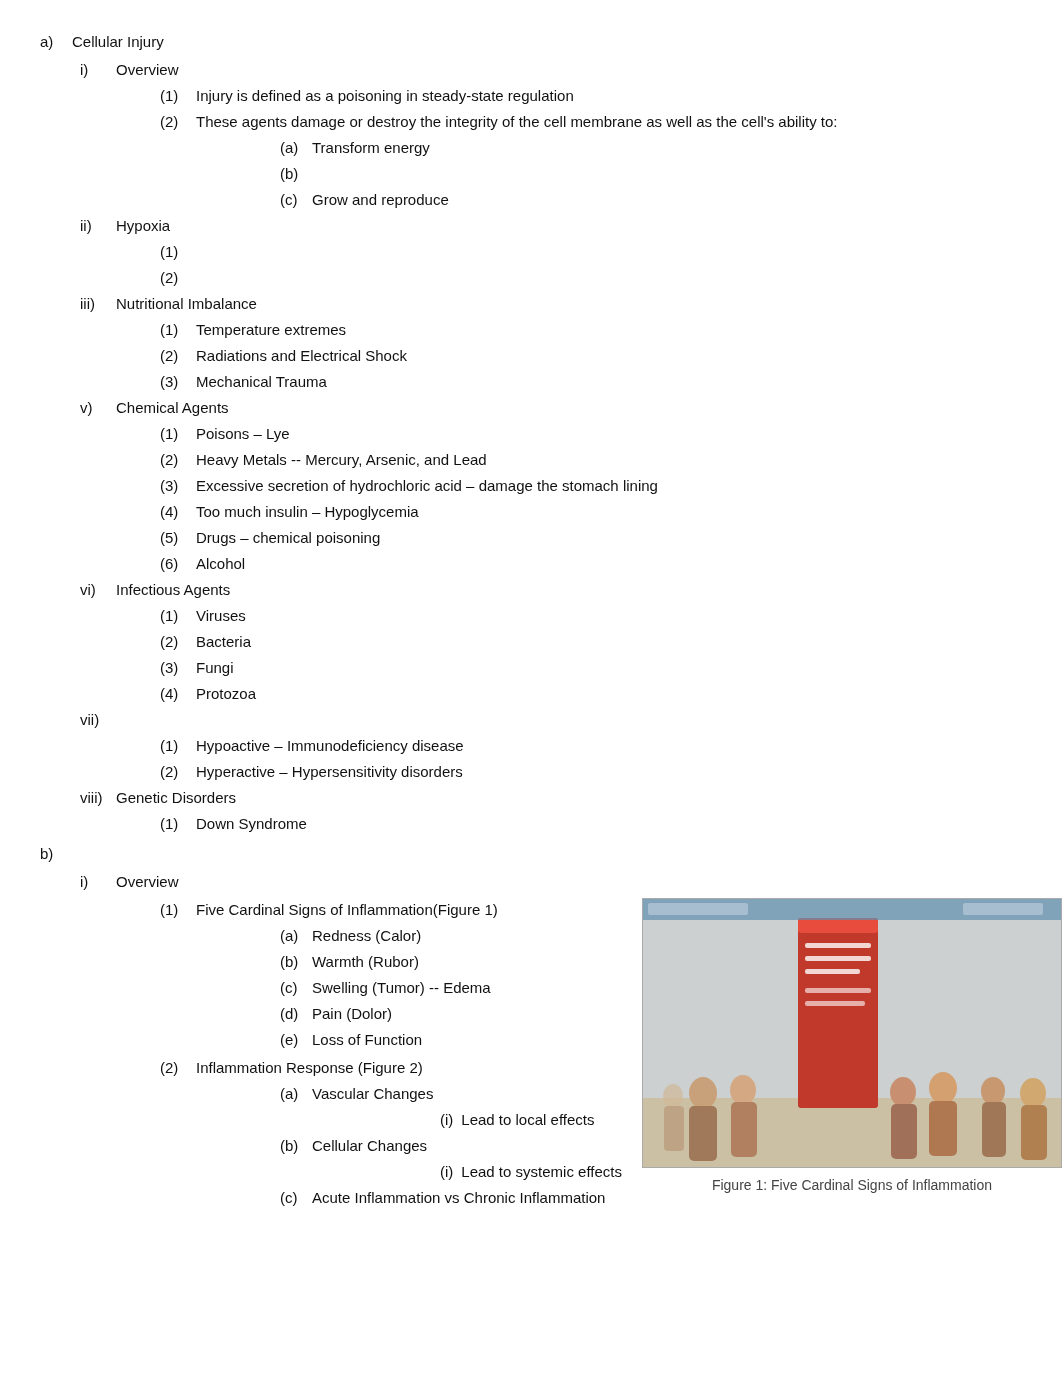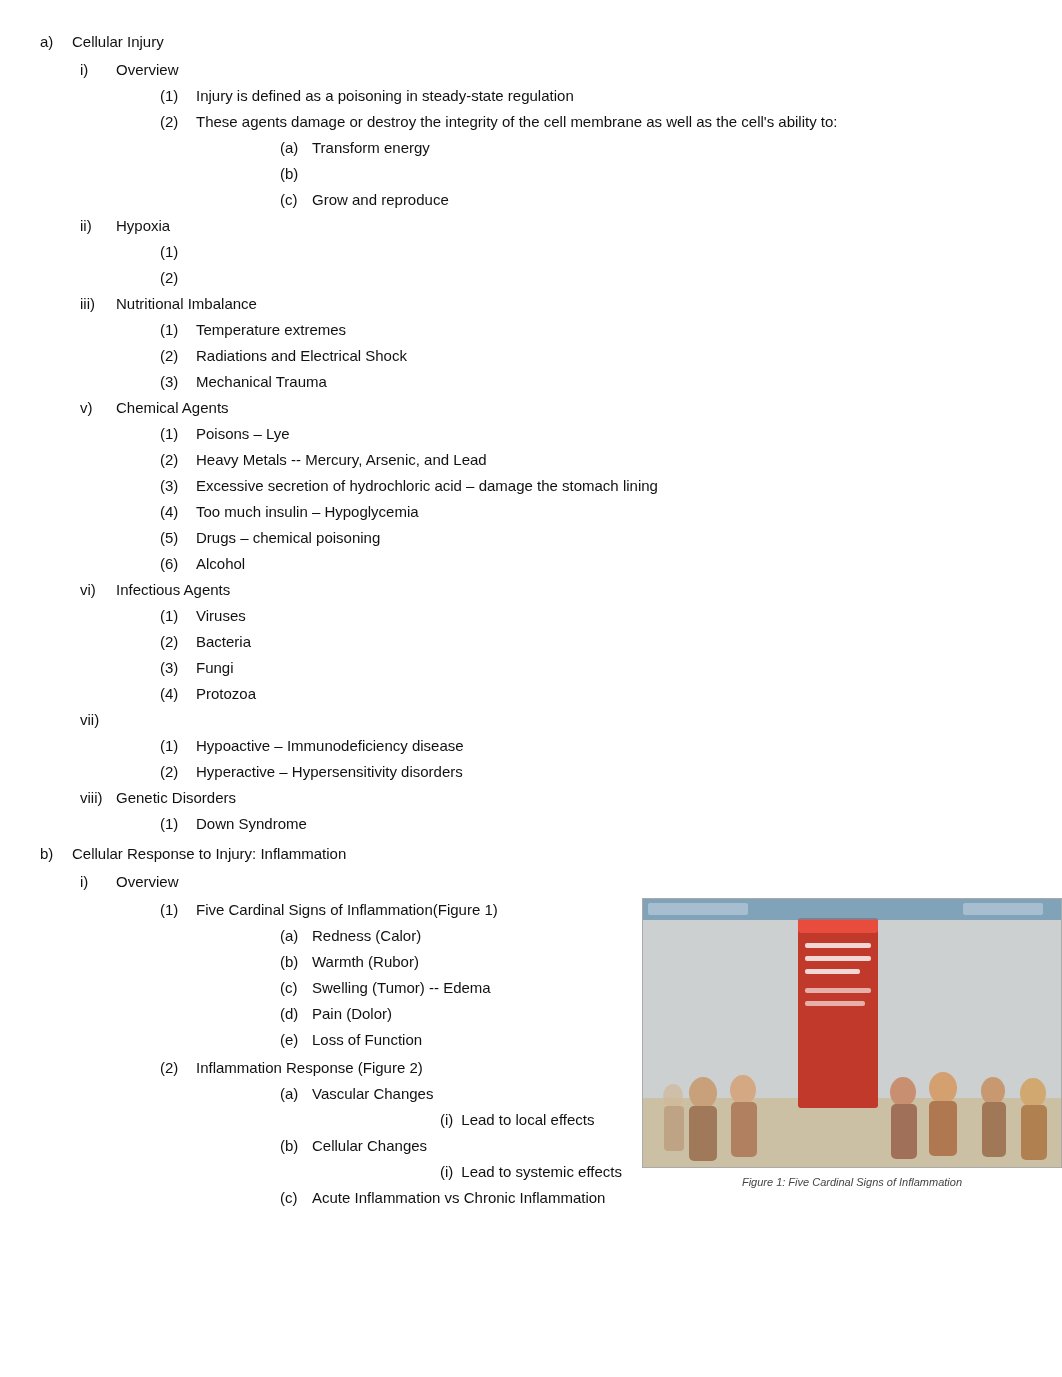--- a/index.html
+++ b/index.html
@@ -48,24 +48,23 @@
       height: 270px;
       background: linear-gradient(135deg, #c8d8e8 0%, #b0c4d8 30%, #d4c8b0 60%, #e0d0b8 100%);
       border: 1px solid #aaa;
       position: relative;
       display: flex;
       align-items: center;
       justify-content: center;
       overflow: hidden;
     }
     .figure-caption {
-      font-size: 11px;
+      font-size: 14px;
       color: #444;
       margin-top: 6px;
-      font-style: italic;
     }
   </style>
 </head>
 <body>
 
 <div class="outline-a">
 
   <div class="section">
     <div class="level-a">
       <span class="label">a)</span>
@@ -225,21 +224,20 @@
           <span class="label">(1)</span>
           <span>Down Syndrome</span>
         </div>
       </div>
     </div>
   </div>
 
   <div class="section">
     <div class="level-a">
       <span class="label">b)</span>
-      <span>Cellular Response to Injury: Inflammation</span>
     </div>
 
     <div class="level-i">
       <div class="level-i-item">
         <span class="label">i)</span>
         <span>Overview</span>
       </div>
 
       <div class="level-1">
 

